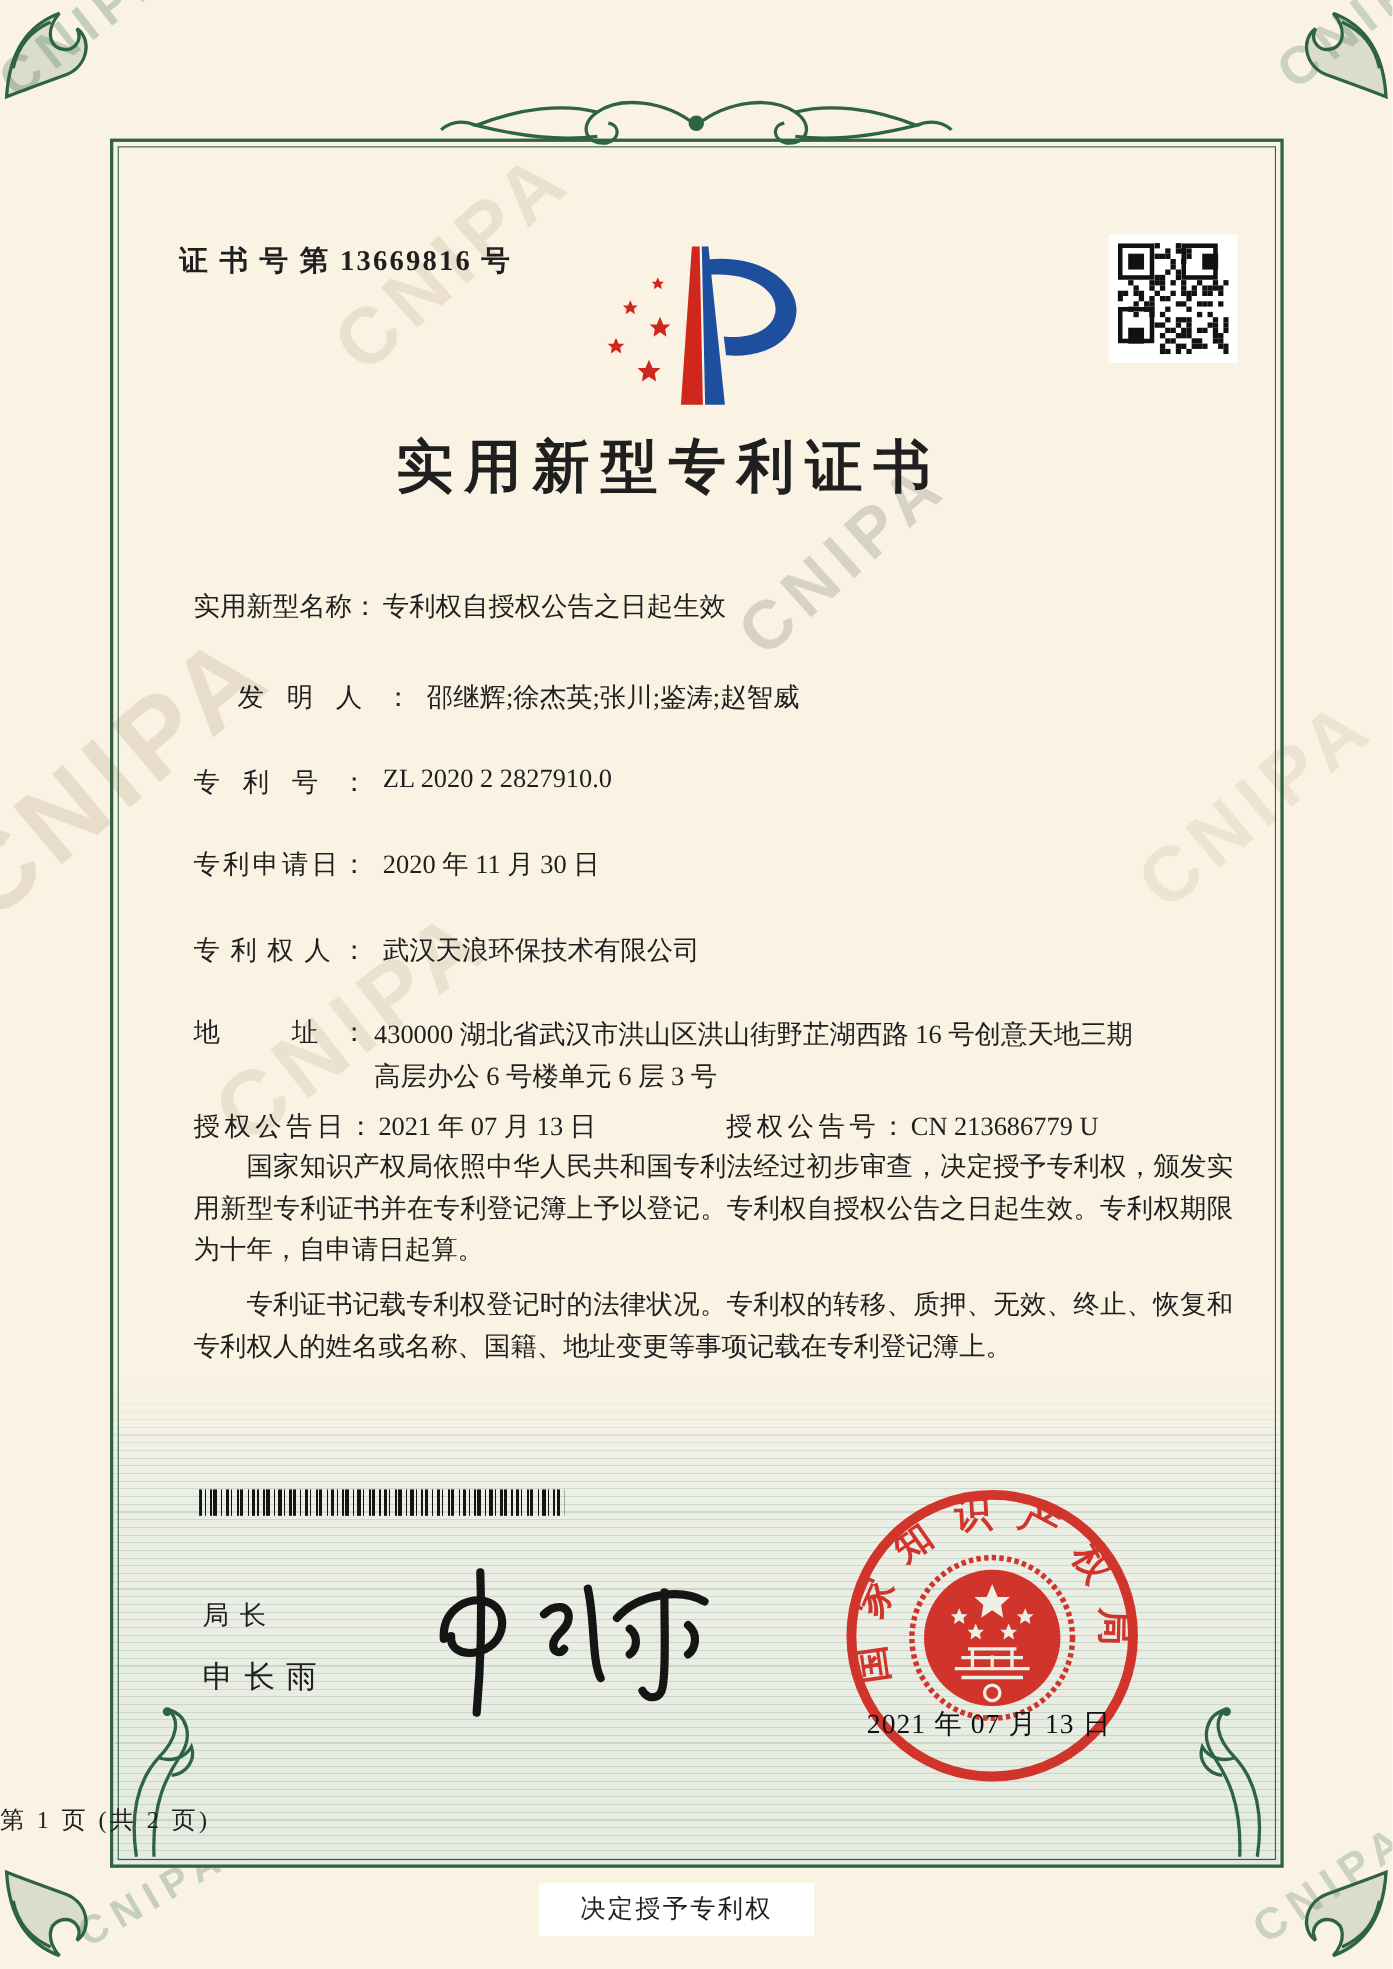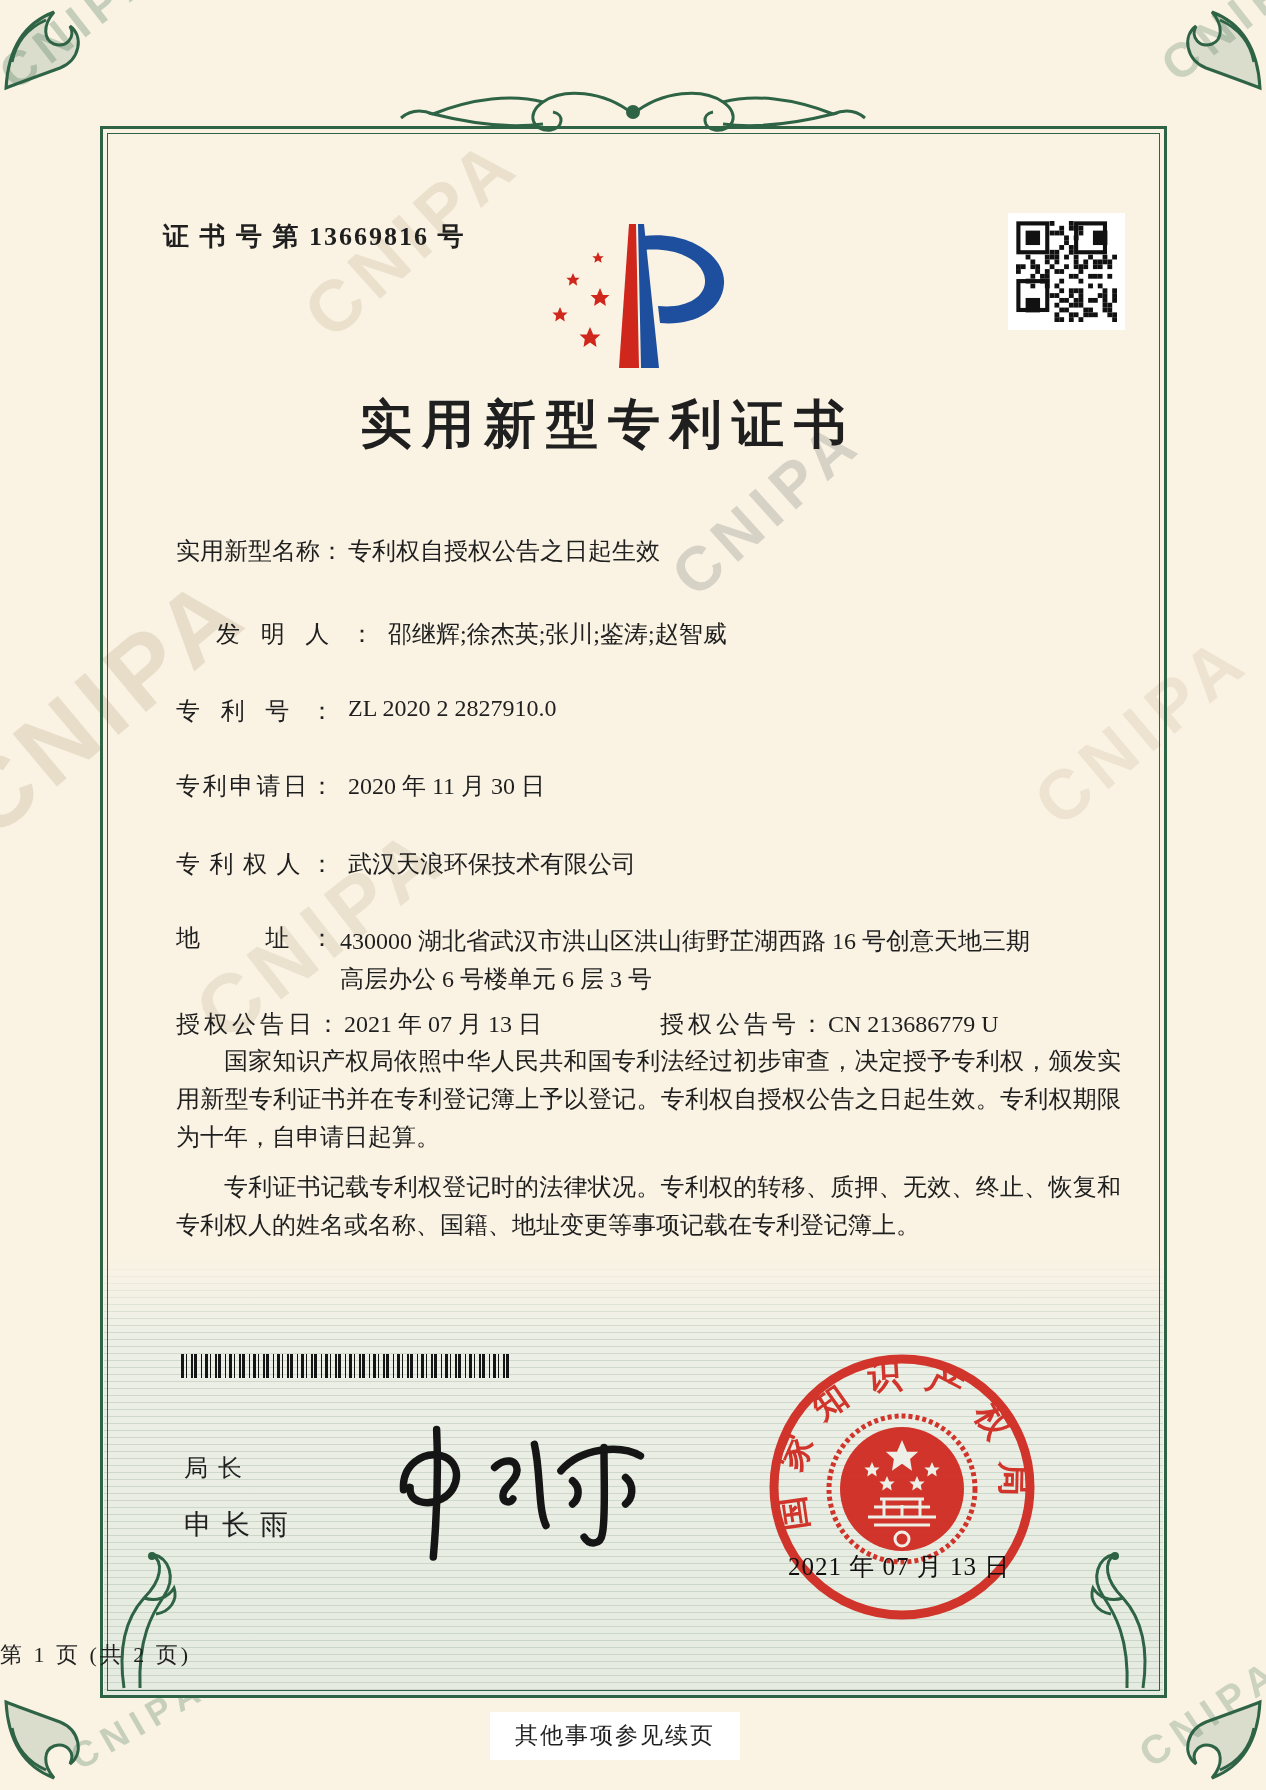--- a/index.html
+++ b/index.html
@@ -370,15 +370,15 @@
       <path d="M112,160 H168"></path>
       <path d="M106,170 H174"></path>
       <path d="M122,152 V170 M158,152 V170 M140,158 V170"></path>
       <path d="M112,178 H168"></path>
       <circle cx="140" cy="192" r="7"></circle>
     </g>
   </svg>
   <div class="seal-date">2021 年 07 月 13 日</div>
 
   <div class="pageinfo">第 1 页 (共 2 页)</div>
-  <div class="contnote">其他事项参见续页</div>
+  <div class="contnote">决定授予专利权</div>
 
 </div>
 
 </body></html>

